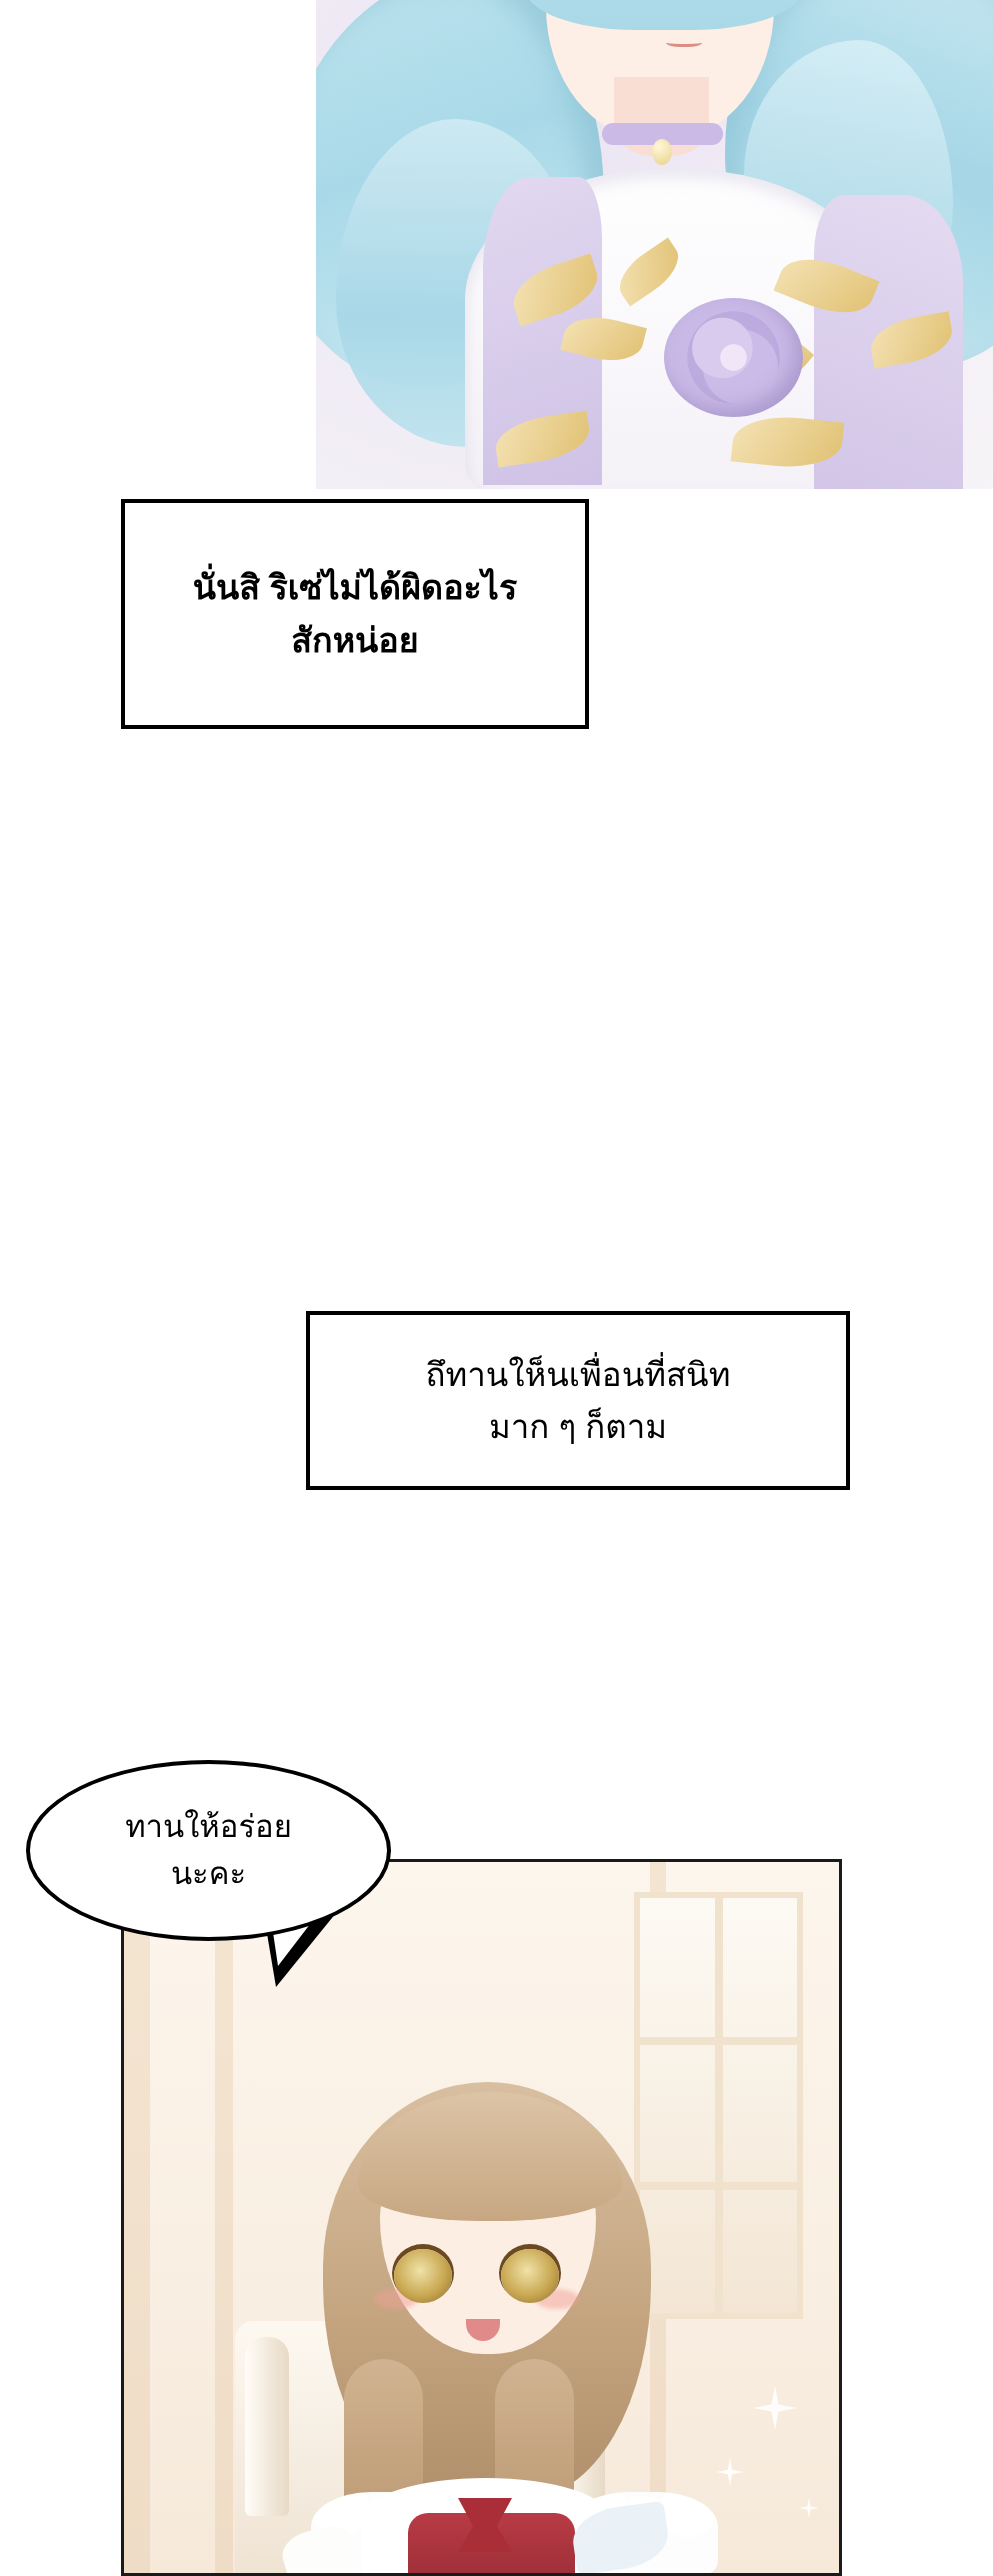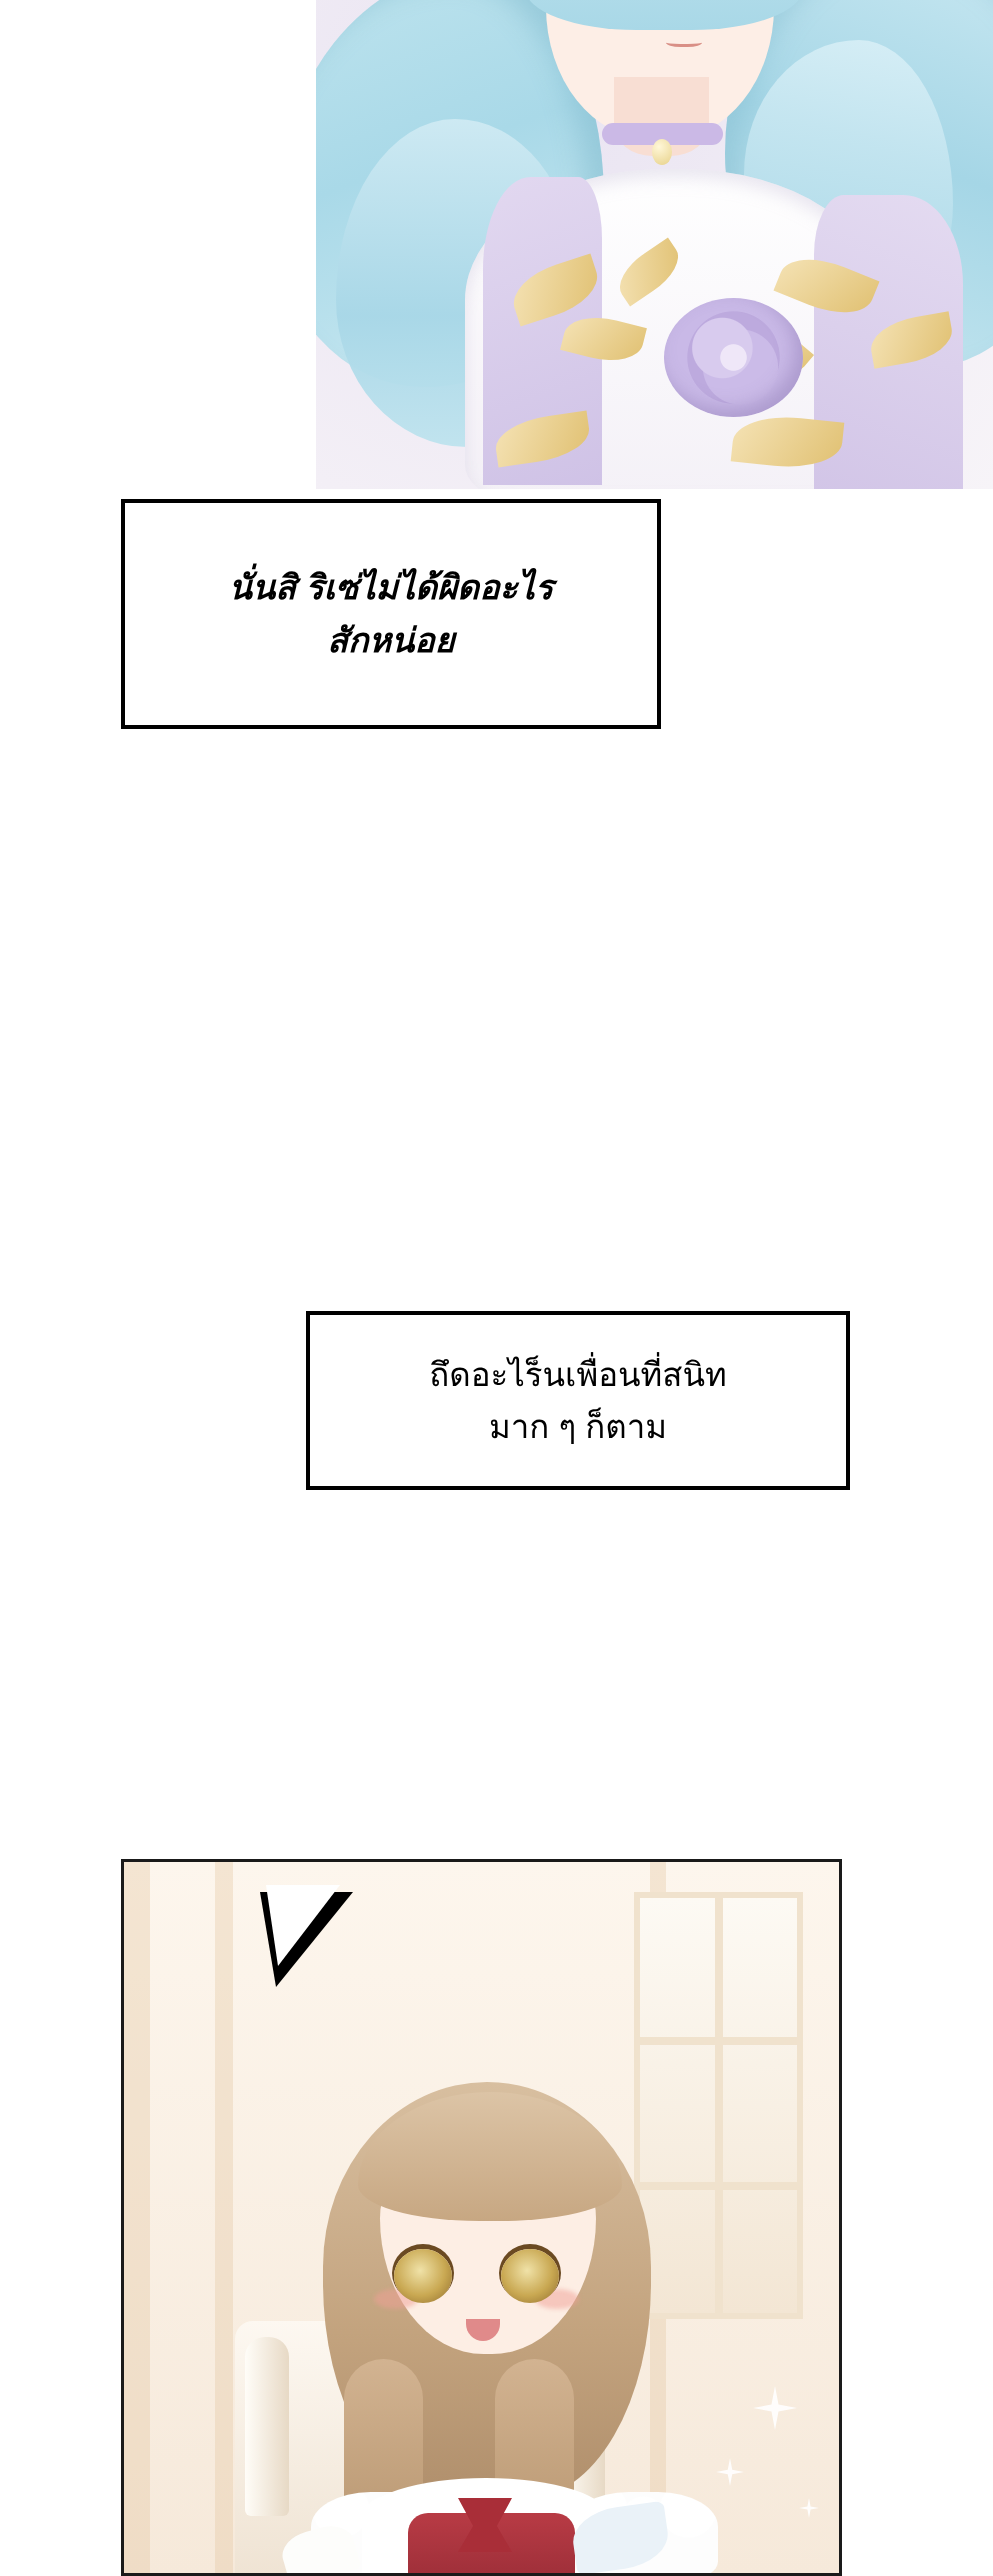--- a/index.html
+++ b/index.html
@@ -198,24 +198,23 @@
     text-align: center;
     color: #000;
     line-height: 1.55;
     font-weight: bold;
   }
   .box .txt { padding: 6px 14px; white-space: pre-line; }
 
   #box1 {
     left: 121px;
     top: 499px;
-    width: 540px;
+    width: 468px;
     height: 230px;
     font-size: 34px;
-    font-style: italic;
   }
   #box2 {
     left: 191px;
     top: 1088px;
     width: 526px;
     height: 230px;
     font-size: 33px;
     font-weight: normal;
     z-index: 3;
   }
@@ -515,21 +514,21 @@
     <div class="choker-gem"></div>
   </div>
 
   <div class="box" id="box1">
     <span class="txt">นั่นสิ ริเซ่ไม่ได้ผิดอะไร
 สักหน่อย</span>
   </div>
 
 
   <div class="box" id="box3">
-    <span class="txt">ถึดอะไร็นเพื่อนที่สนิท
+    <span class="txt">ถึทานให็นเพื่อนที่สนิท
 มาก ๆ ก็ตาม</span>
   </div>
 
   <div class="panel-bottom">
     <div class="pb-wall"></div>
     <div class="pb-wall-stripe" style="left:0;width:26px;"></div>
     <div class="pb-wall-stripe" style="left:91px;width:18px;"></div>
     <div class="pb-wall-stripe" style="left:526px;width:16px;"></div>
     <div class="pb-window">
       <div class="pb-window-bar-h" style="top:139px;"></div>
@@ -556,15 +555,19 @@
     <div class="pb-ribbon"></div>
     <div class="pb-bow"></div>
     <div class="pb-spoon"></div>
     <div class="pb-sparkle sp1"></div>
     <div class="pb-sparkle sp2"></div>
     <div class="pb-sparkle sp3"></div>
   </div>
 
   <div class="bubble-tail"></div>
   <div class="bubble-tail-in"></div>
+  <div class="bubble">
+    <span class="txt">ทานให้อร่อย
+นะคะ</span>
+  </div>
 
 </div>
 
 
 </body></html>

